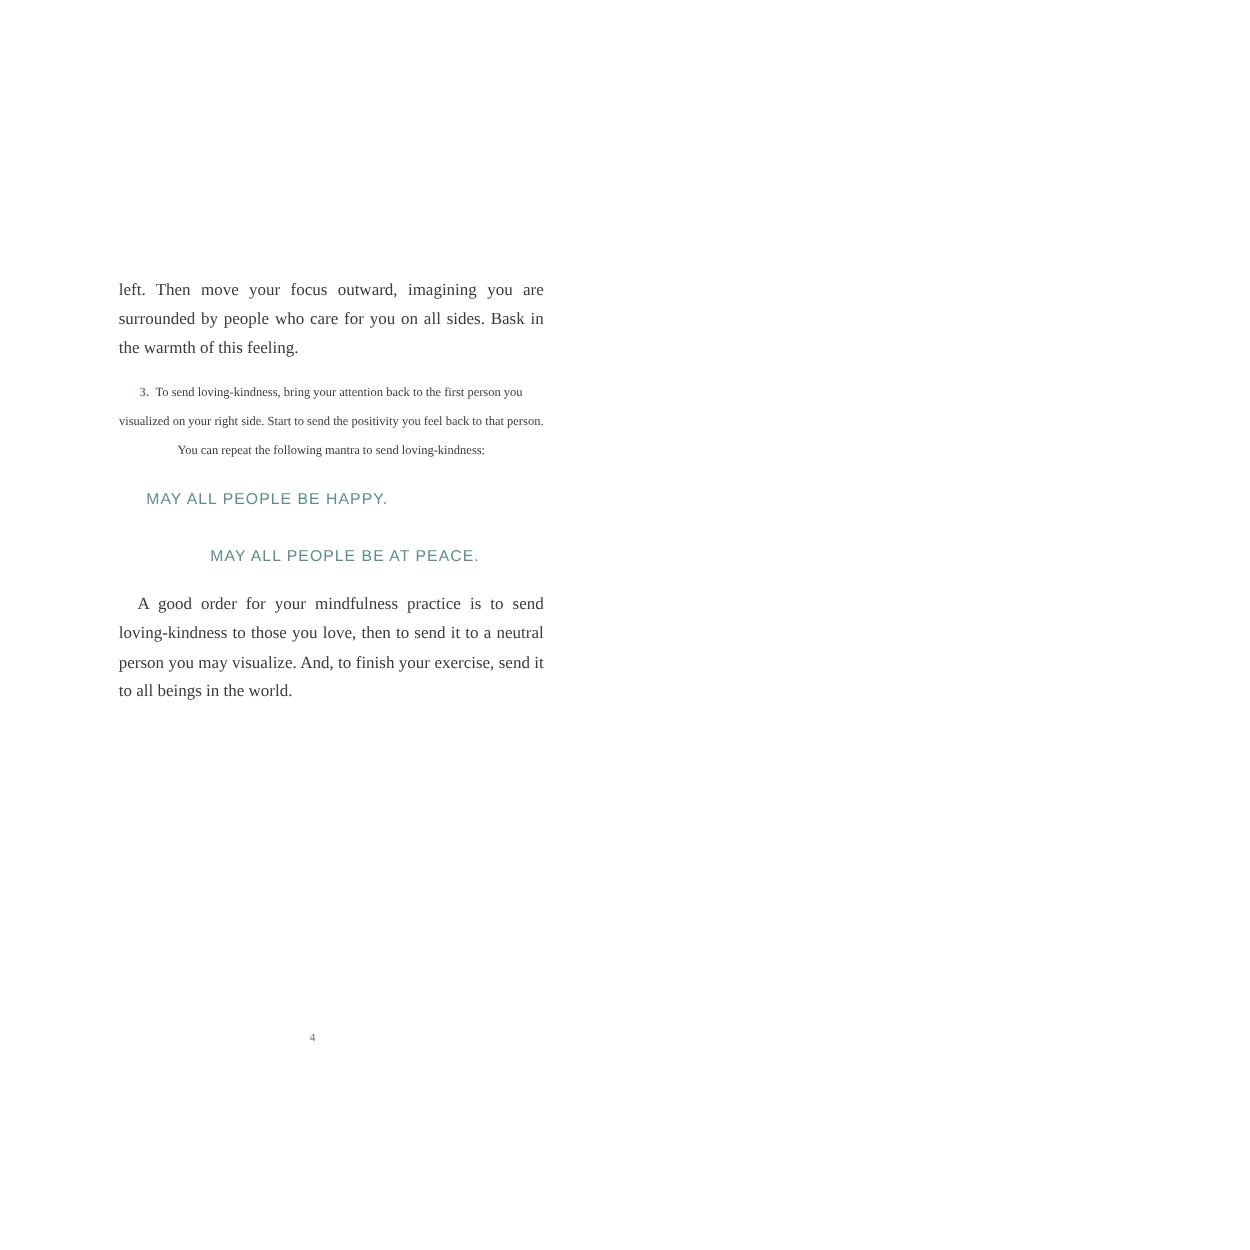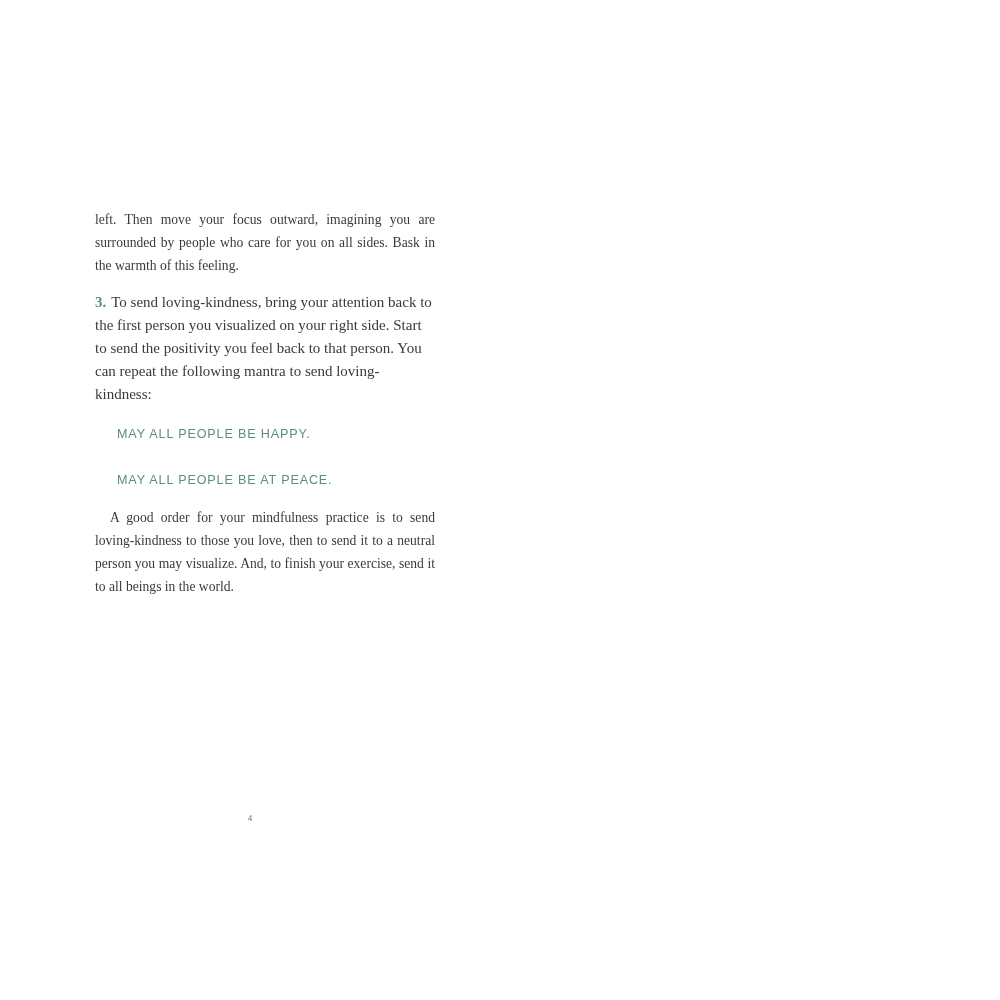--- a/index.html
+++ b/index.html
@@ -18,21 +18,21 @@
 
   .spread {
     position: absolute;
     inset: 0;
     background: #ffffff;
   }
 
   
   .page {
     position: absolute;
-    top: 0;
+    top: 12px;
     height: 719px;
   }
   .page-left  { left: 0;   width: 500px; }
   .page-right { left: 500px; width: 500px; }
 
   .textblock {
     position: absolute;
     top: 208px;
   }
   .page-left .textblock  { left: 95px;  width: 340px; }
@@ -49,25 +49,25 @@
   .para.justify {
     text-align: justify;
     text-justify: inter-word;
   }
   .para.indent {
     text-indent: 15px;
   }
 
   
   .step {
-    font-size: 15px;
+    font-size: 10px;
     line-height: 23.2px;
     color: #3a3a3c;
     margin: 0 0 13px 0;
-    text-align: left;
+    text-align: center;
   }
   .step-marker {
     font-family: "Liberation Serif", "DejaVu Serif", serif;
     font-weight: bold;
     color: #5b8e88;
     margin-right: 5px;
   }
 
   
   .mantras {
@@ -77,21 +77,21 @@
   .mantra {
     font-family: "Liberation Sans", "DejaVu Sans", sans-serif;
     font-size: 12.6px;
     font-weight: normal;
     letter-spacing: 0.85px;
     color: #5b8e88;
     line-height: 16px;
     margin: 0 0 30px 0;
     white-space: nowrap;
   }
-  .mantra:last-child { margin-bottom: 0; }
+  .mantra:last-child { margin-bottom: 0; text-align: center; }
 
   
   .folio {
     position: absolute;
     top: 812px;
     font-size: 9px;
     line-height: 12px;
     color: #6f6f72;
     text-align: center;
   }

